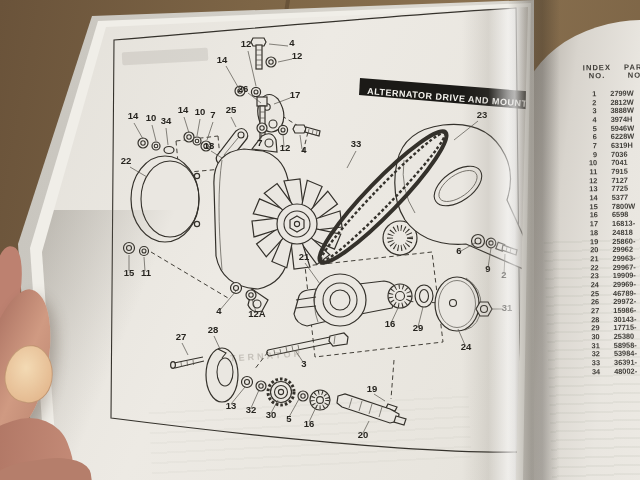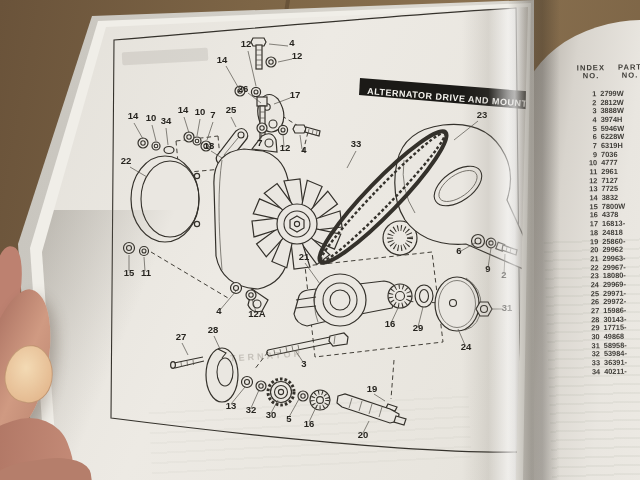--- a/index.html
+++ b/index.html
@@ -13,25 +13,25 @@
   
   .right-page{position:absolute;left:520px;top:20px;width:124px;height:464px;
         border-top-left-radius:130px 100px;overflow:hidden;
         background:linear-gradient(97deg,#8f8a81 0%,#b7b2aa 12%,#d8d4cd 34%,#e9e6e0 70%,#ece9e3 100%);}
   .bleed-rows{position:absolute;left:28px;top:215px;width:100px;height:250px;
         transform:rotate(-2deg);opacity:.5;
         background:repeating-linear-gradient(0deg,rgba(120,130,110,.16) 0 2px,transparent 2px 9px);}
   .index-block{position:absolute;left:54px;top:44px;transform:rotate(-0.8deg);
         color:#403e39;}
   .idx-head{display:flex;font-size:7.6px;font-weight:bold;letter-spacing:1px;line-height:8.4px;margin-bottom:9px;}
-  .ih1{width:38px;text-align:center;}
+  .ih1{width:38px;text-align:center;margin-left:6px;}
   .ih2{margin-left:8px;text-align:center;}
   .idx-row{display:flex;height:8.7px;font-size:7.4px;font-weight:bold;line-height:8.7px;}
   .idx-no{width:24px;text-align:right;}
-  .part-no{margin-left:4px;white-space:nowrap;}
+  .part-no{margin-left:14px;white-space:nowrap;}
   
   .page-stack{position:absolute;inset:0;
         clip-path:polygon(92px 16px,534px 0px,534px 480px,34px 480px,18px 244px);
         background:linear-gradient(100deg,#c6c3bc,#dbd8d1 60%,#cfccc5);}
   .page-stack2{position:absolute;inset:0;
         clip-path:polygon(98px 21px,531px 3px,523px 480px,46px 480px,30px 248px);
         background:#f0eee8;}
   
   .left-page{position:absolute;inset:0;
         clip-path:polygon(106px 27px,528px 7px,516px 480px,58px 480px,42px 252px);
@@ -120,45 +120,45 @@
           <div class="idx-row">
             <span class="idx-no">7</span>
             <span class="part-no">6319H</span>
           </div>
           <div class="idx-row">
             <span class="idx-no">9</span>
             <span class="part-no">7036</span>
           </div>
           <div class="idx-row">
             <span class="idx-no">10</span>
-            <span class="part-no">4777</span>
+            <span class="part-no">7041</span>
           </div>
           <div class="idx-row">
             <span class="idx-no">11</span>
-            <span class="part-no">2961</span>
+            <span class="part-no">7915</span>
           </div>
           <div class="idx-row">
             <span class="idx-no">12</span>
             <span class="part-no">7127</span>
           </div>
           <div class="idx-row">
             <span class="idx-no">13</span>
             <span class="part-no">7725</span>
           </div>
           <div class="idx-row">
             <span class="idx-no">14</span>
-            <span class="part-no">3832</span>
+            <span class="part-no">5377</span>
           </div>
           <div class="idx-row">
             <span class="idx-no">15</span>
             <span class="part-no">7800W</span>
           </div>
           <div class="idx-row">
             <span class="idx-no">16</span>
-            <span class="part-no">4378</span>
+            <span class="part-no">6598</span>
           </div>
           <div class="idx-row">
             <span class="idx-no">17</span>
             <span class="part-no">16813-</span>
           </div>
           <div class="idx-row">
             <span class="idx-no">18</span>
             <span class="part-no">24818</span>
           </div>
           <div class="idx-row">
@@ -172,65 +172,65 @@
           <div class="idx-row">
             <span class="idx-no">21</span>
             <span class="part-no">29963-</span>
           </div>
           <div class="idx-row">
             <span class="idx-no">22</span>
             <span class="part-no">29967-</span>
           </div>
           <div class="idx-row">
             <span class="idx-no">23</span>
-            <span class="part-no">18080-</span>
+            <span class="part-no">19909-</span>
           </div>
           <div class="idx-row">
             <span class="idx-no">24</span>
             <span class="part-no">29969-</span>
           </div>
           <div class="idx-row">
             <span class="idx-no">25</span>
-            <span class="part-no">29971-</span>
+            <span class="part-no">46789-</span>
           </div>
           <div class="idx-row">
             <span class="idx-no">26</span>
             <span class="part-no">29972-</span>
           </div>
           <div class="idx-row">
             <span class="idx-no">27</span>
             <span class="part-no">15986-</span>
           </div>
           <div class="idx-row">
             <span class="idx-no">28</span>
             <span class="part-no">30143-</span>
           </div>
           <div class="idx-row">
             <span class="idx-no">29</span>
             <span class="part-no">17715-</span>
           </div>
           <div class="idx-row">
             <span class="idx-no">30</span>
-            <span class="part-no">49868</span>
+            <span class="part-no">25380</span>
           </div>
           <div class="idx-row">
             <span class="idx-no">31</span>
             <span class="part-no">58958-</span>
           </div>
           <div class="idx-row">
             <span class="idx-no">32</span>
             <span class="part-no">53984-</span>
           </div>
           <div class="idx-row">
             <span class="idx-no">33</span>
             <span class="part-no">36391-</span>
           </div>
           <div class="idx-row">
             <span class="idx-no">34</span>
-            <span class="part-no">40211-</span>
+            <span class="part-no">48002-</span>
           </div>
         </div>
     </div>
   </div>
 
   <div class="page-stack"></div>
   <div class="page-stack2"></div>
 
   <div class="left-page">
     <svg width="640" height="480" viewBox="0 0 640 480">

